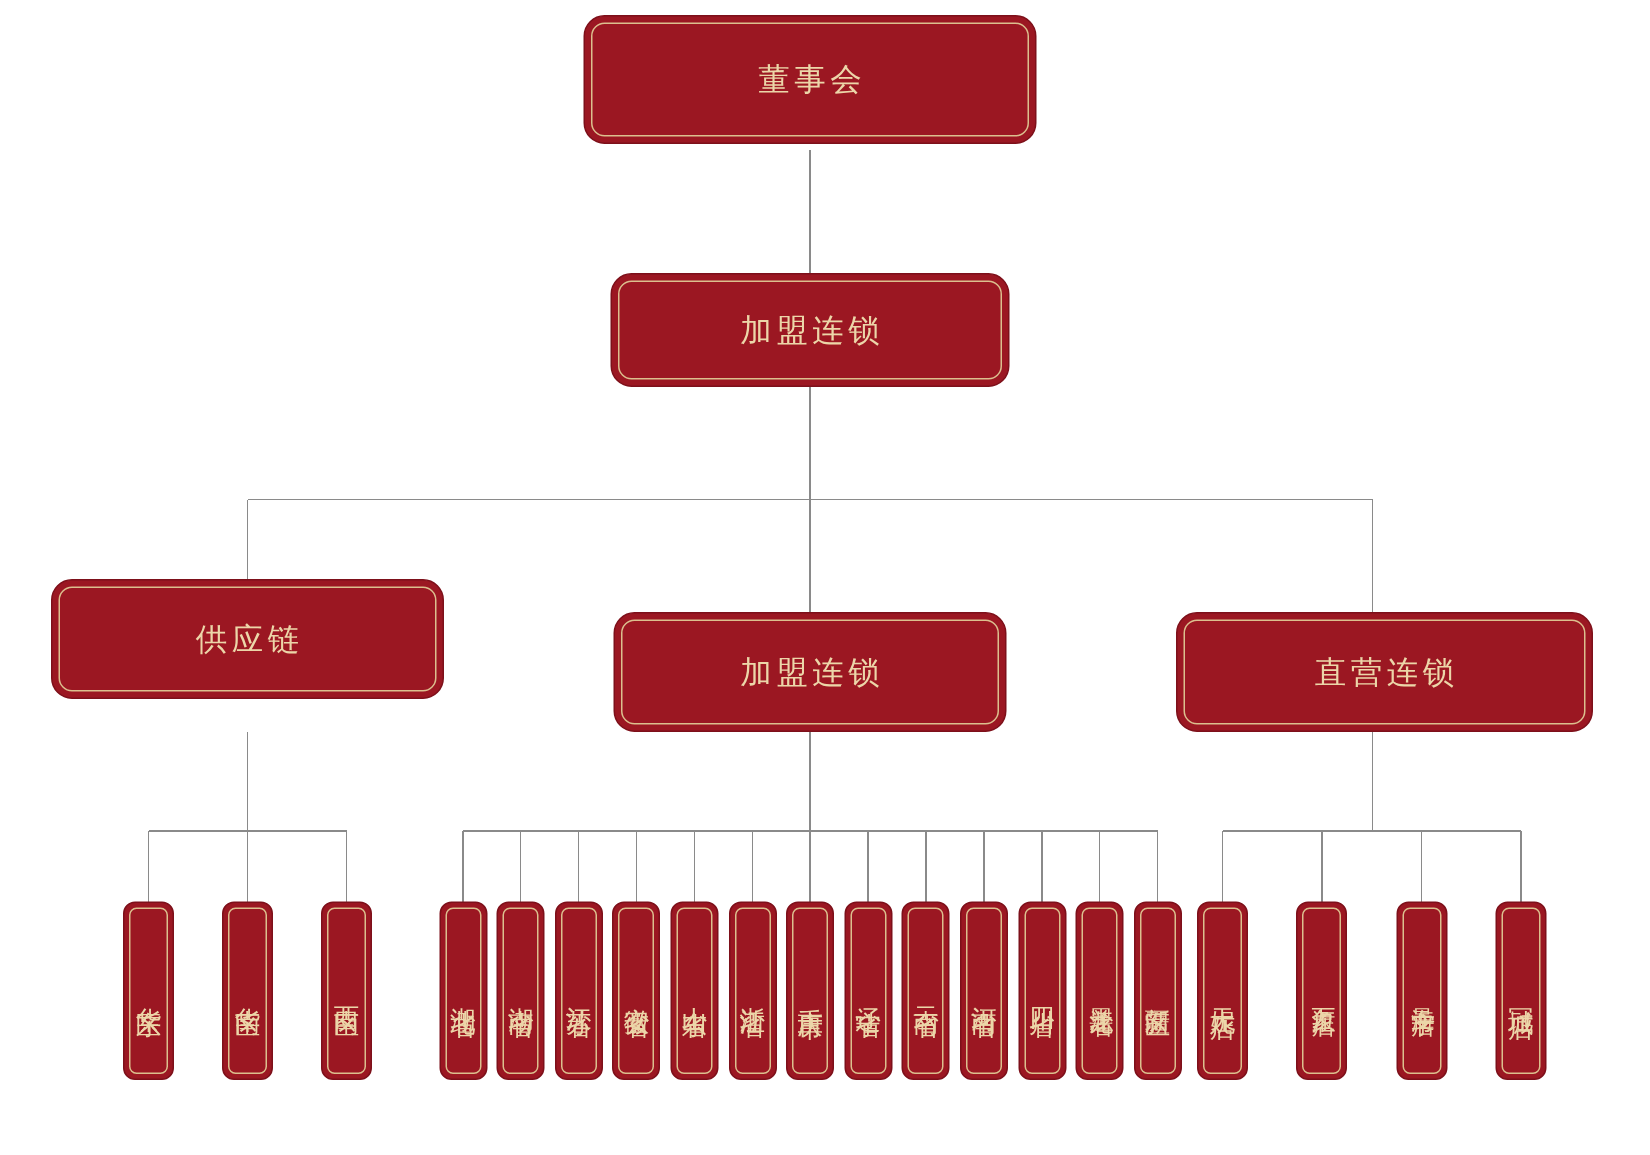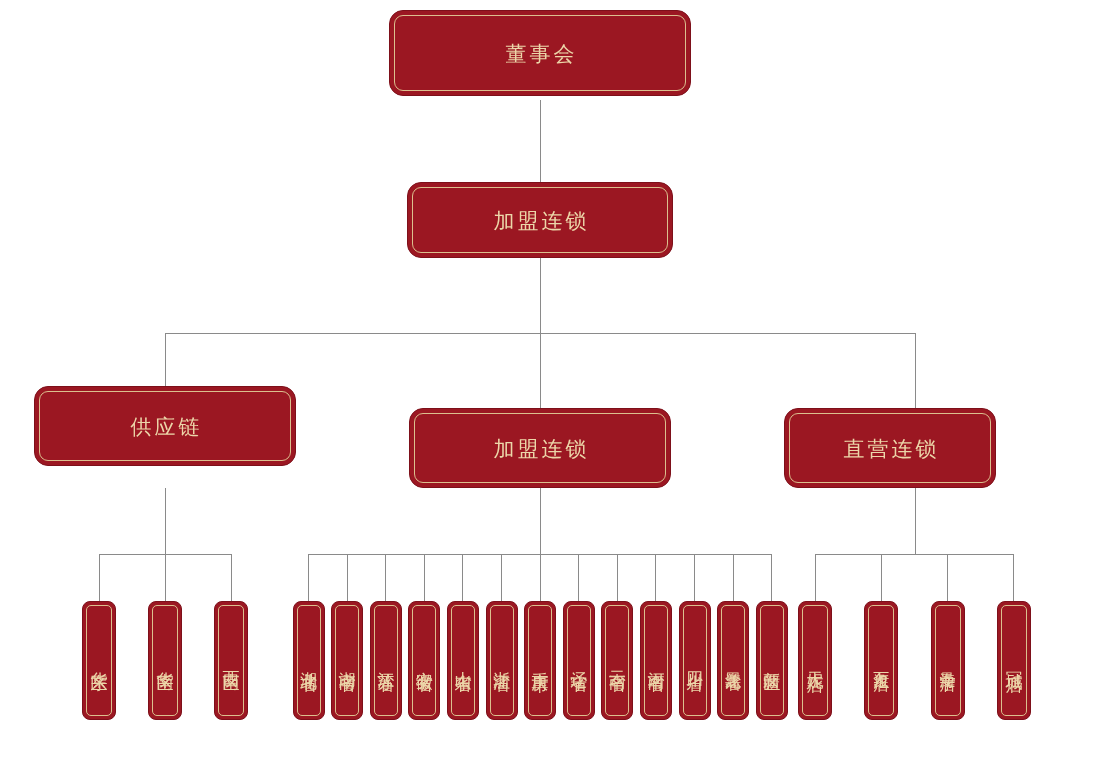--- a/index.html
+++ b/index.html
@@ -135,21 +135,21 @@
       <div class="box leaf dense" style="left: 717.1px; top: 601px; width: 32px; height: 119px;">
         <div class="box-inner">
           <span class="box-label">黑龙江省</span>
         </div>
       </div>
       <div class="box leaf" style="left: 755.7px; top: 601px; width: 32px; height: 119px;">
         <div class="box-inner">
           <span class="box-label">新疆区</span>
         </div>
       </div>
-      <div class="box" style="left: 784px; top: 408px; width: 212px; height: 80px;">
+      <div class="box" style="left: 784px; top: 408px; width: 278px; height: 80px;">
         <div class="box-inner">
           <span class="box-label">直营连锁</span>
         </div>
       </div>
       <div class="box leaf" style="left: 798px; top: 601px; width: 34px; height: 119px;">
         <div class="box-inner">
           <span class="box-label">天妮店</span>
         </div>
       </div>
       <div class="box leaf dense" style="left: 864.3px; top: 601px; width: 34px; height: 119px;">

